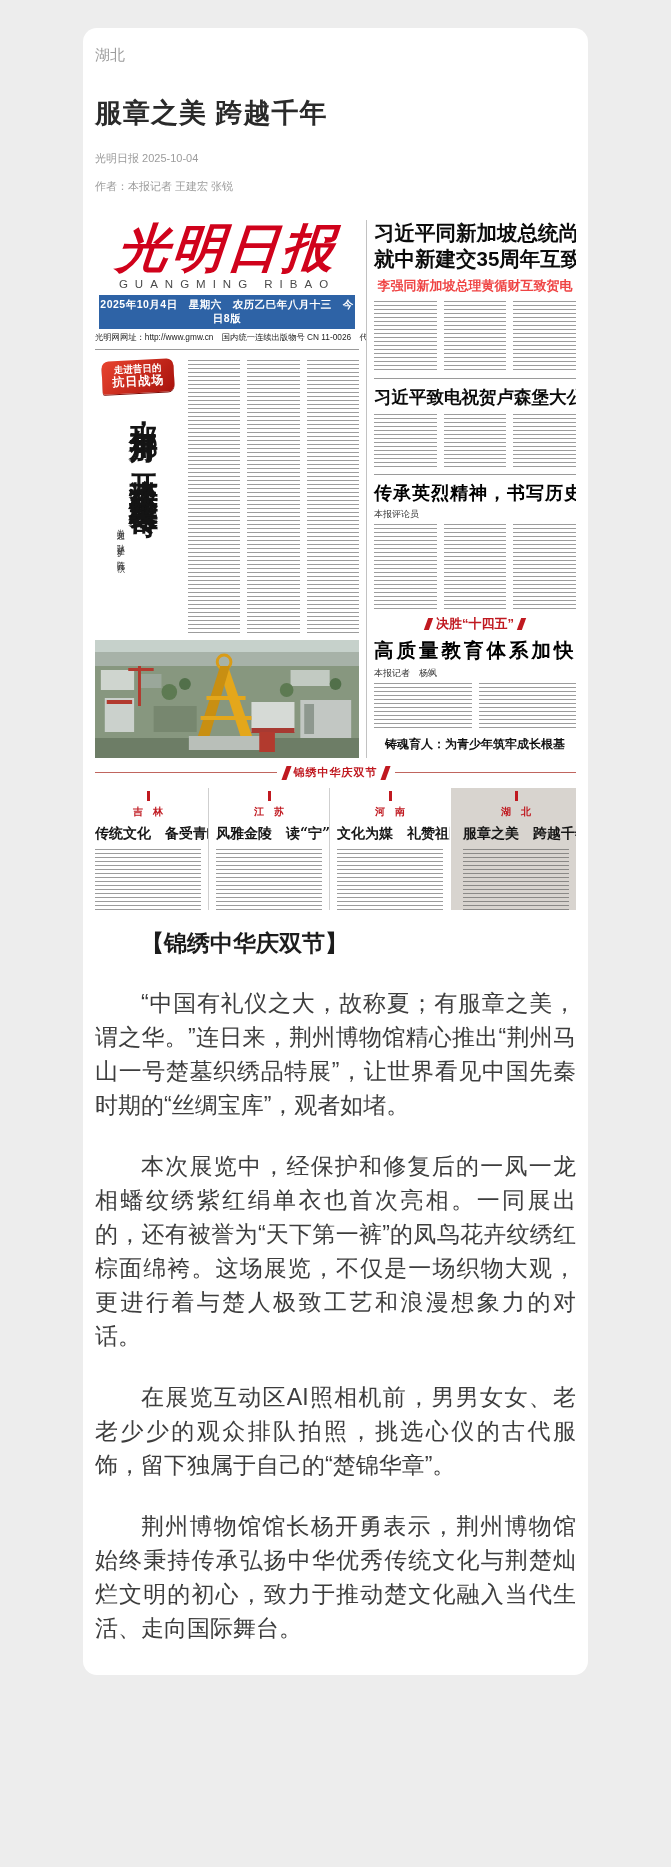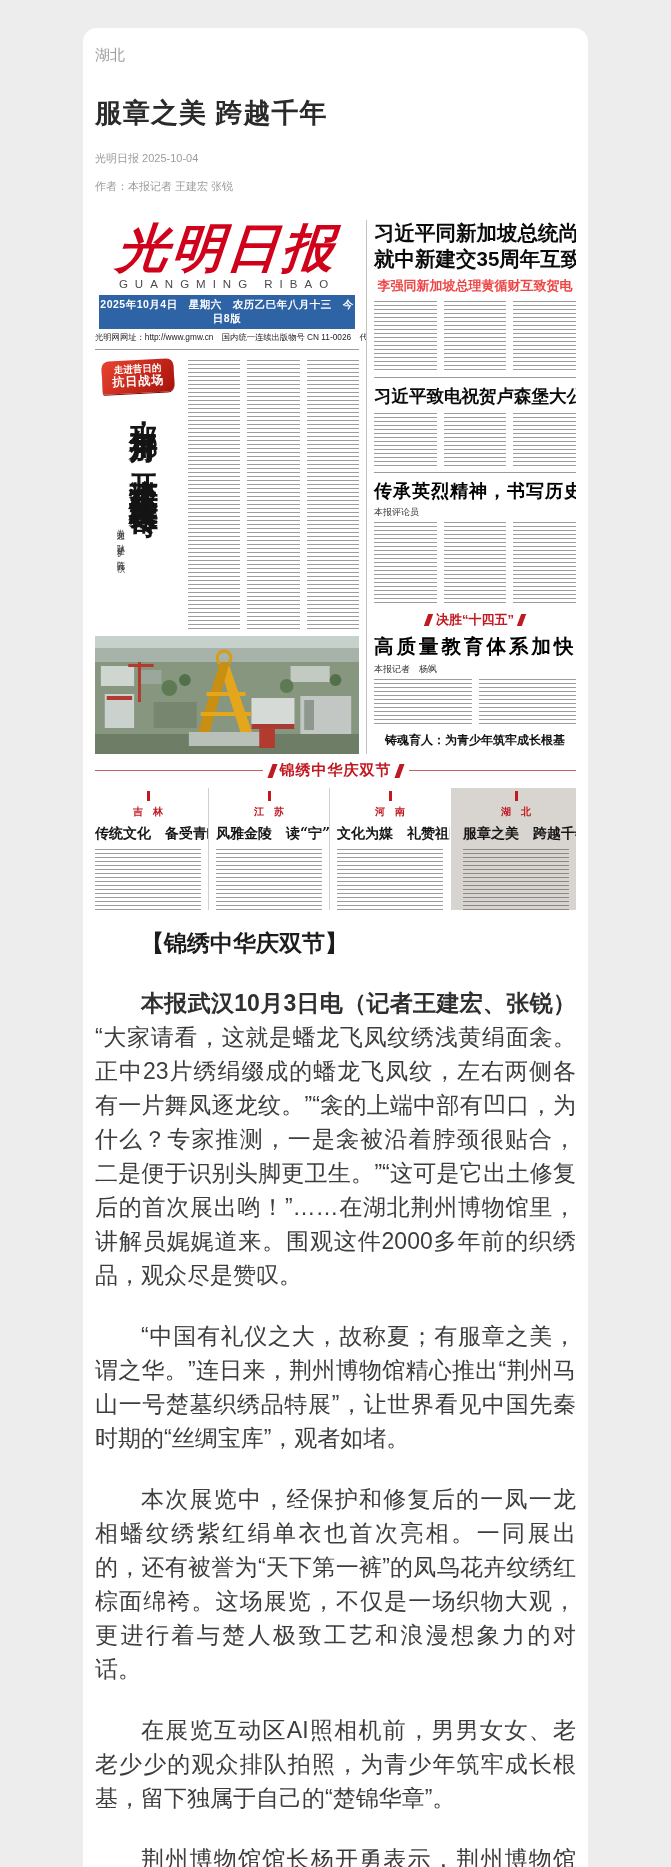--- a/index.html
+++ b/index.html
@@ -57,21 +57,21 @@
   .h2 { font-size:17.5px; font-weight:900; text-align:center; color:#0b0b0b; white-space:nowrap; }
   .h3 { font-size:18px; font-weight:bold; font-family:"DejaVu Serif",serif; text-align:center; letter-spacing:1px; white-space:nowrap; }
   .byline { font-size:9px; text-align:left; color:#333; margin:3px 0; }
   .badge145 { display:flex; justify-content:center; align-items:center; gap:5px; color:#c01920; font-weight:bold; font-size:13px; margin-top:5px; }
   .slash { width:5px; height:12px; background:#c01920; transform:skewX(-20deg); }
   .h4 { font-size:19.5px; font-weight:bold; font-family:"DejaVu Serif",serif; text-align:center; letter-spacing:3px; margin-top:4px; white-space:nowrap; }
   .subhead4 { font-size:12px; font-weight:bold; text-align:center; margin:5px 0; color:#111; }
 
   .festival { display:flex; align-items:center; gap:7px; margin-top:7px; flex:0 0 auto; }
   .festival .line { flex:1; border-top:1px solid #c0655e; }
-  .festival-text { color:#c01920; font-weight:900; font-size:15px; letter-spacing:1px; display:flex; align-items:center; gap:5px; }
+  .festival-text { color:#c01920; font-weight:900; font-size:11px; letter-spacing:1px; display:flex; align-items:center; gap:5px; }
   .festival .slash { height:14px; }
 
   .regions { display:flex; margin-top:8px; height:122px; flex:0 0 auto; }
   .region-col { flex:1; padding:3px 7px 0; border-left:1px solid #cfcfcf; display:flex; flex-direction:column; overflow:hidden; }
   .region-col:first-child { border-left:none; padding-left:0; }
   .region-col.hl { background:#d8d4cf; border-left:none; margin-left:1px;padding-left:12px; }
   .region-label { color:#c01920; font-size:10px; font-weight:bold; display:flex; align-items:center; gap:4px;flex-direction:column; }
   .rbar { width:3px; height:10px; background:#c01920; display:inline-block; }
   .region-title { font-family:"DejaVu Serif",serif; font-weight:bold; font-size:14px; color:#161616; text-align:center; margin:6px 0 6px; white-space:nowrap; }
 
@@ -245,23 +245,22 @@
         <div class="region-title">服章之美　跨越千年</div>
         <div class="greek-cols">
           <div class="greek"></div>
         </div>
       </div>
     </div>
   </div>
 
   <div class="section-heading">【锦绣中华庆双节】</div>
 
-  <p class="para"><strong>本报武汉10月3日电（记者王建宏、张锐）</strong><span>“大家请看，这就是蟠龙飞凤纹绣浅黄绢面衾。正中23片绣绢缀成的蟠龙飞凤纹，左右两侧各有一片舞凤逐龙纹。”“衾的上端中部有凹口，为什么？专家推测，一是衾被沿着脖颈很贴合，二是便于识别头脚更卫生。”“这可是它出土修复后的首次展出哟！”……在湖北荆州博物馆里，讲解员娓娓道来。围观这件2000多年前的织绣品，观众尽是赞叹。</span></p>
 
   <p class="para">“中国有礼仪之大，故称夏；有服章之美，谓之华。”连日来，荆州博物馆精心推出“荆州马山一号楚墓织绣品特展”，让世界看见中国先秦时期的“丝绸宝库”，观者如堵。</p>
 
   <p class="para">本次展览中，经保护和修复后的一凤一龙相蟠纹绣紫红绢单衣也首次亮相。一同展出的，还有被誉为“天下第一裤”的凤鸟花卉纹绣红棕面绵袴。这场展览，不仅是一场织物大观，更进行着与楚人极致工艺和浪漫想象力的对话。</p>
 
-  <p class="para">在展览互动区AI照相机前，男男女女、老老少少的观众排队拍照，为青少年筑牢成长根基，留下独属于自己的“楚锦华章”。</p>
+  <p class="para">在展览互动区AI照相机前，男男女女、老老少少的观众排队拍照，挑选心仪的古代服饰，留下独属于自己的“楚锦华章”。</p>
 
   <p class="para">荆州博物馆馆长杨开勇表示，荆州博物馆始终秉持传承弘扬中华优秀传统文化与荆楚灿烂文明的初心，致力于推动楚文化融入当代生活、走向国际舞台。</p>
 
 </div>
 
 </body></html>

